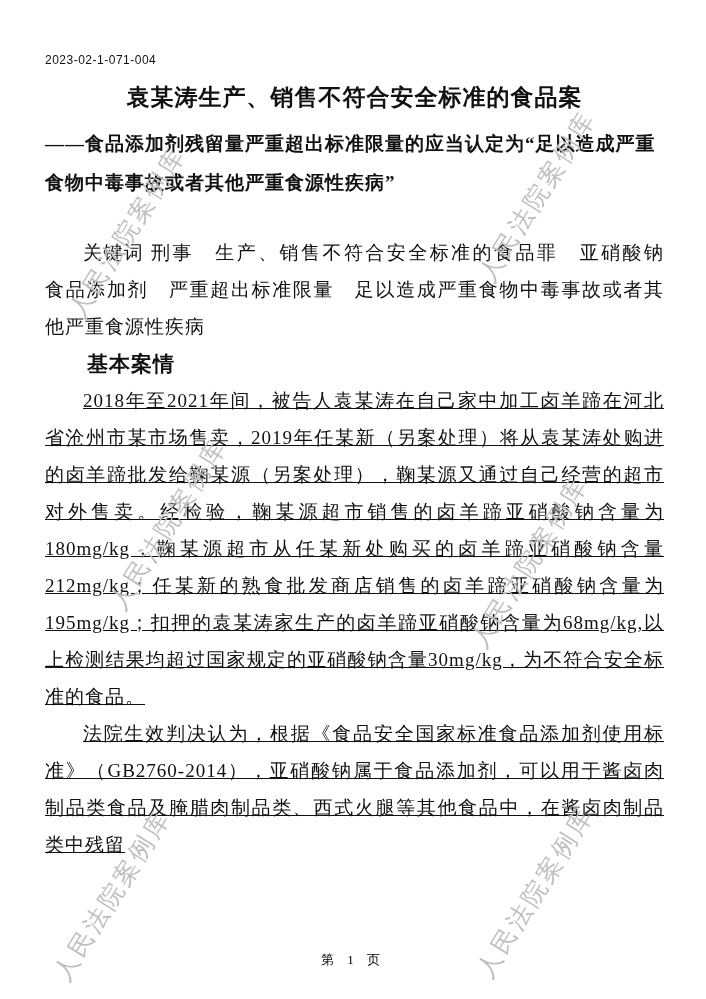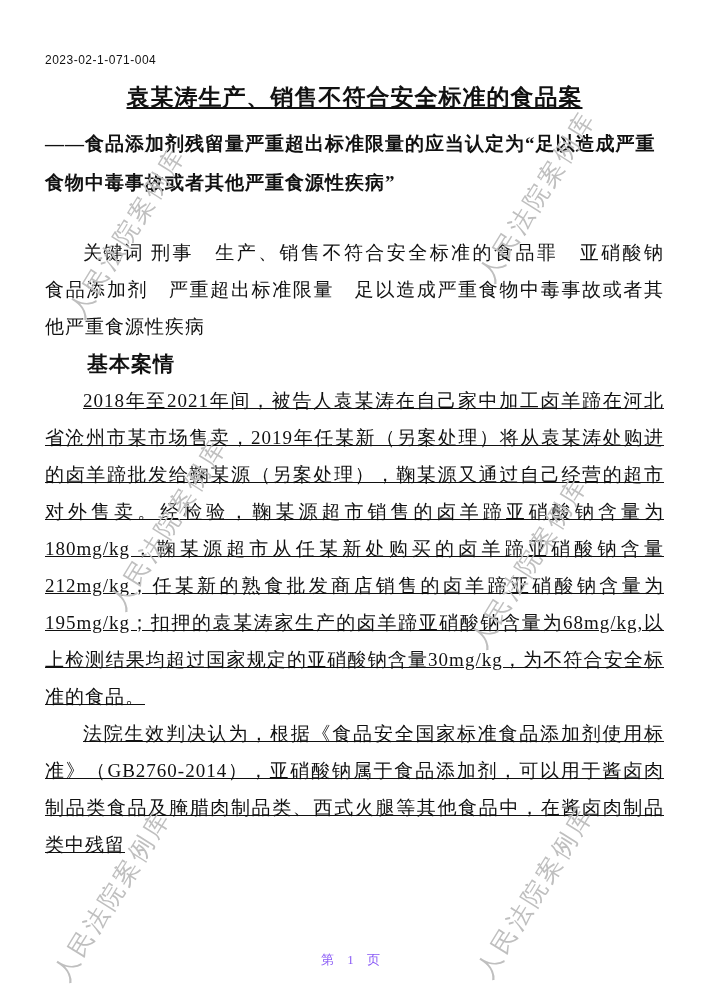--- a/index.html
+++ b/index.html
@@ -22,21 +22,20 @@
     letter-spacing:0.5px;
     font-family:Liberation Sans, sans-serif;
   }
   .doc-title {
     margin:8px 0 0 0;
     font-size:23px;
     font-weight:700;
     line-height:32px;
     text-align:center;
     letter-spacing:1px;
-    text-decoration:underline;
   }
   .doc-subtitle {
     margin-top:10px;
     font-size:19px;
     font-weight:700;
     line-height:39px;
     text-align:left;
     letter-spacing:1px;
   }
   .keywords {
@@ -70,21 +69,21 @@
     text-indent:2em;
     letter-spacing:1px;
     text-decoration:underline;
   }
   .page-footer {
     position:absolute;
     left:0; right:0; bottom:30px;
     text-align:center;
     font-size:13px;
     letter-spacing:5px;
-    color:#8b5cf6;
+    color:#000000;
   }
   .watermark-layer {
     position:absolute;
     inset:0;
     z-index:3;
     pointer-events:none;
   }
   .wm {
     position:absolute;
     transform:translate(-50%,-50%) rotate(-58deg);

